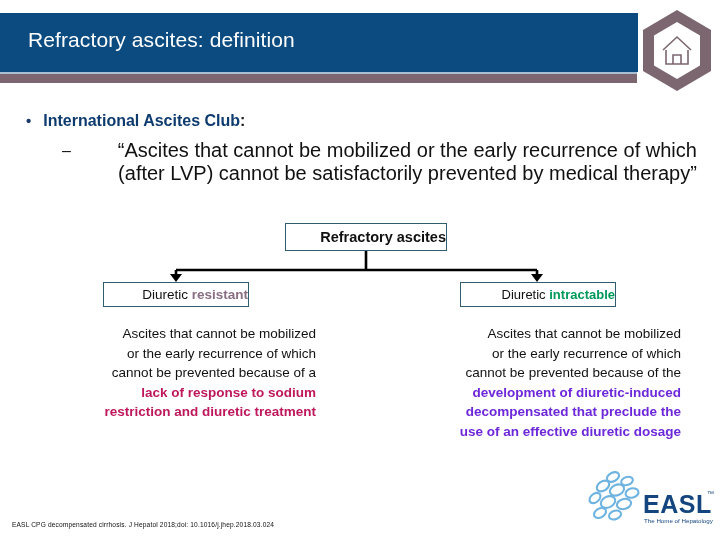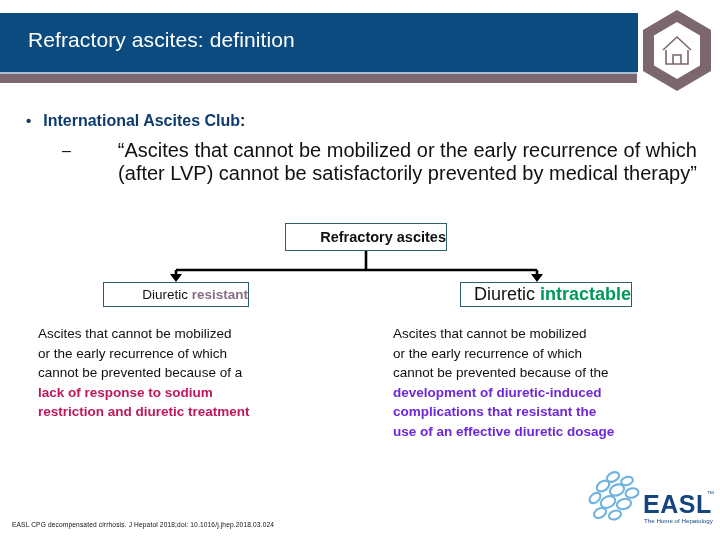--- a/index.html
+++ b/index.html
@@ -136,43 +136,43 @@
     left: 103px;
     top: 64px;
     width: 146px;
     height: 25px;
     line-height: 23px;
     font-size: 13.5px;
   }
   #box-right {
     left: 460px;
     top: 64px;
-    width: 172px;
+    width: 156px;
     height: 25px;
     line-height: 23px;
-    font-size: 18px;
+    font-size: 13px;
   }
   .em-resistant {
     color: #8a6f84;
     font-weight: bold;
   }
   .em-intractable {
     color: #009959;
     font-weight: bold;
   }
 
   #flow-connectors {
     position: absolute;
     left: 0;
     top: 0;
   }
 
   .desc-col {
     position: absolute;
-    text-align: left;
+    text-align: right;
     font-size: 13.5px;
     line-height: 19.5px;
     color: #111111;
   }
   #desc-left {
     left: 38px;
     top: 106px;
     width: 278px;
   }
   #desc-right {
@@ -265,21 +265,21 @@
     <div>cannot be prevented because of a</div>
     <div class="desc-em-mauve">lack of response to sodium</div>
     <div class="desc-em-mauve">restriction and diuretic treatment</div>
   </div>
 
   <div id="desc-right" class="desc-col">
     <div>Ascites that cannot be mobilized</div>
     <div>or the early recurrence of which</div>
     <div>cannot be prevented because of the</div>
     <div class="desc-em-green">development of diuretic-induced</div>
-    <div class="desc-em-green">complications that resistant the</div>
+    <div class="desc-em-green">decompensated that preclude the</div>
     <div class="desc-em-green">use of an effective diuretic dosage</div>
   </div>
 </div>
 
 <div id="citation">EASL CPG decompensated cirrhosis. J Hepatol 2018;doi: 10.1016/j.jhep.2018.03.024</div>
 
 <div id="easl-logo">
   <svg width="128" height="62" viewBox="0 0 128 62">
     <g fill="none" stroke="#6fb4e0" stroke-width="2.1">
       <ellipse cx="27" cy="7" rx="6.5" ry="4.3" transform="rotate(-28 27 7)"></ellipse>

